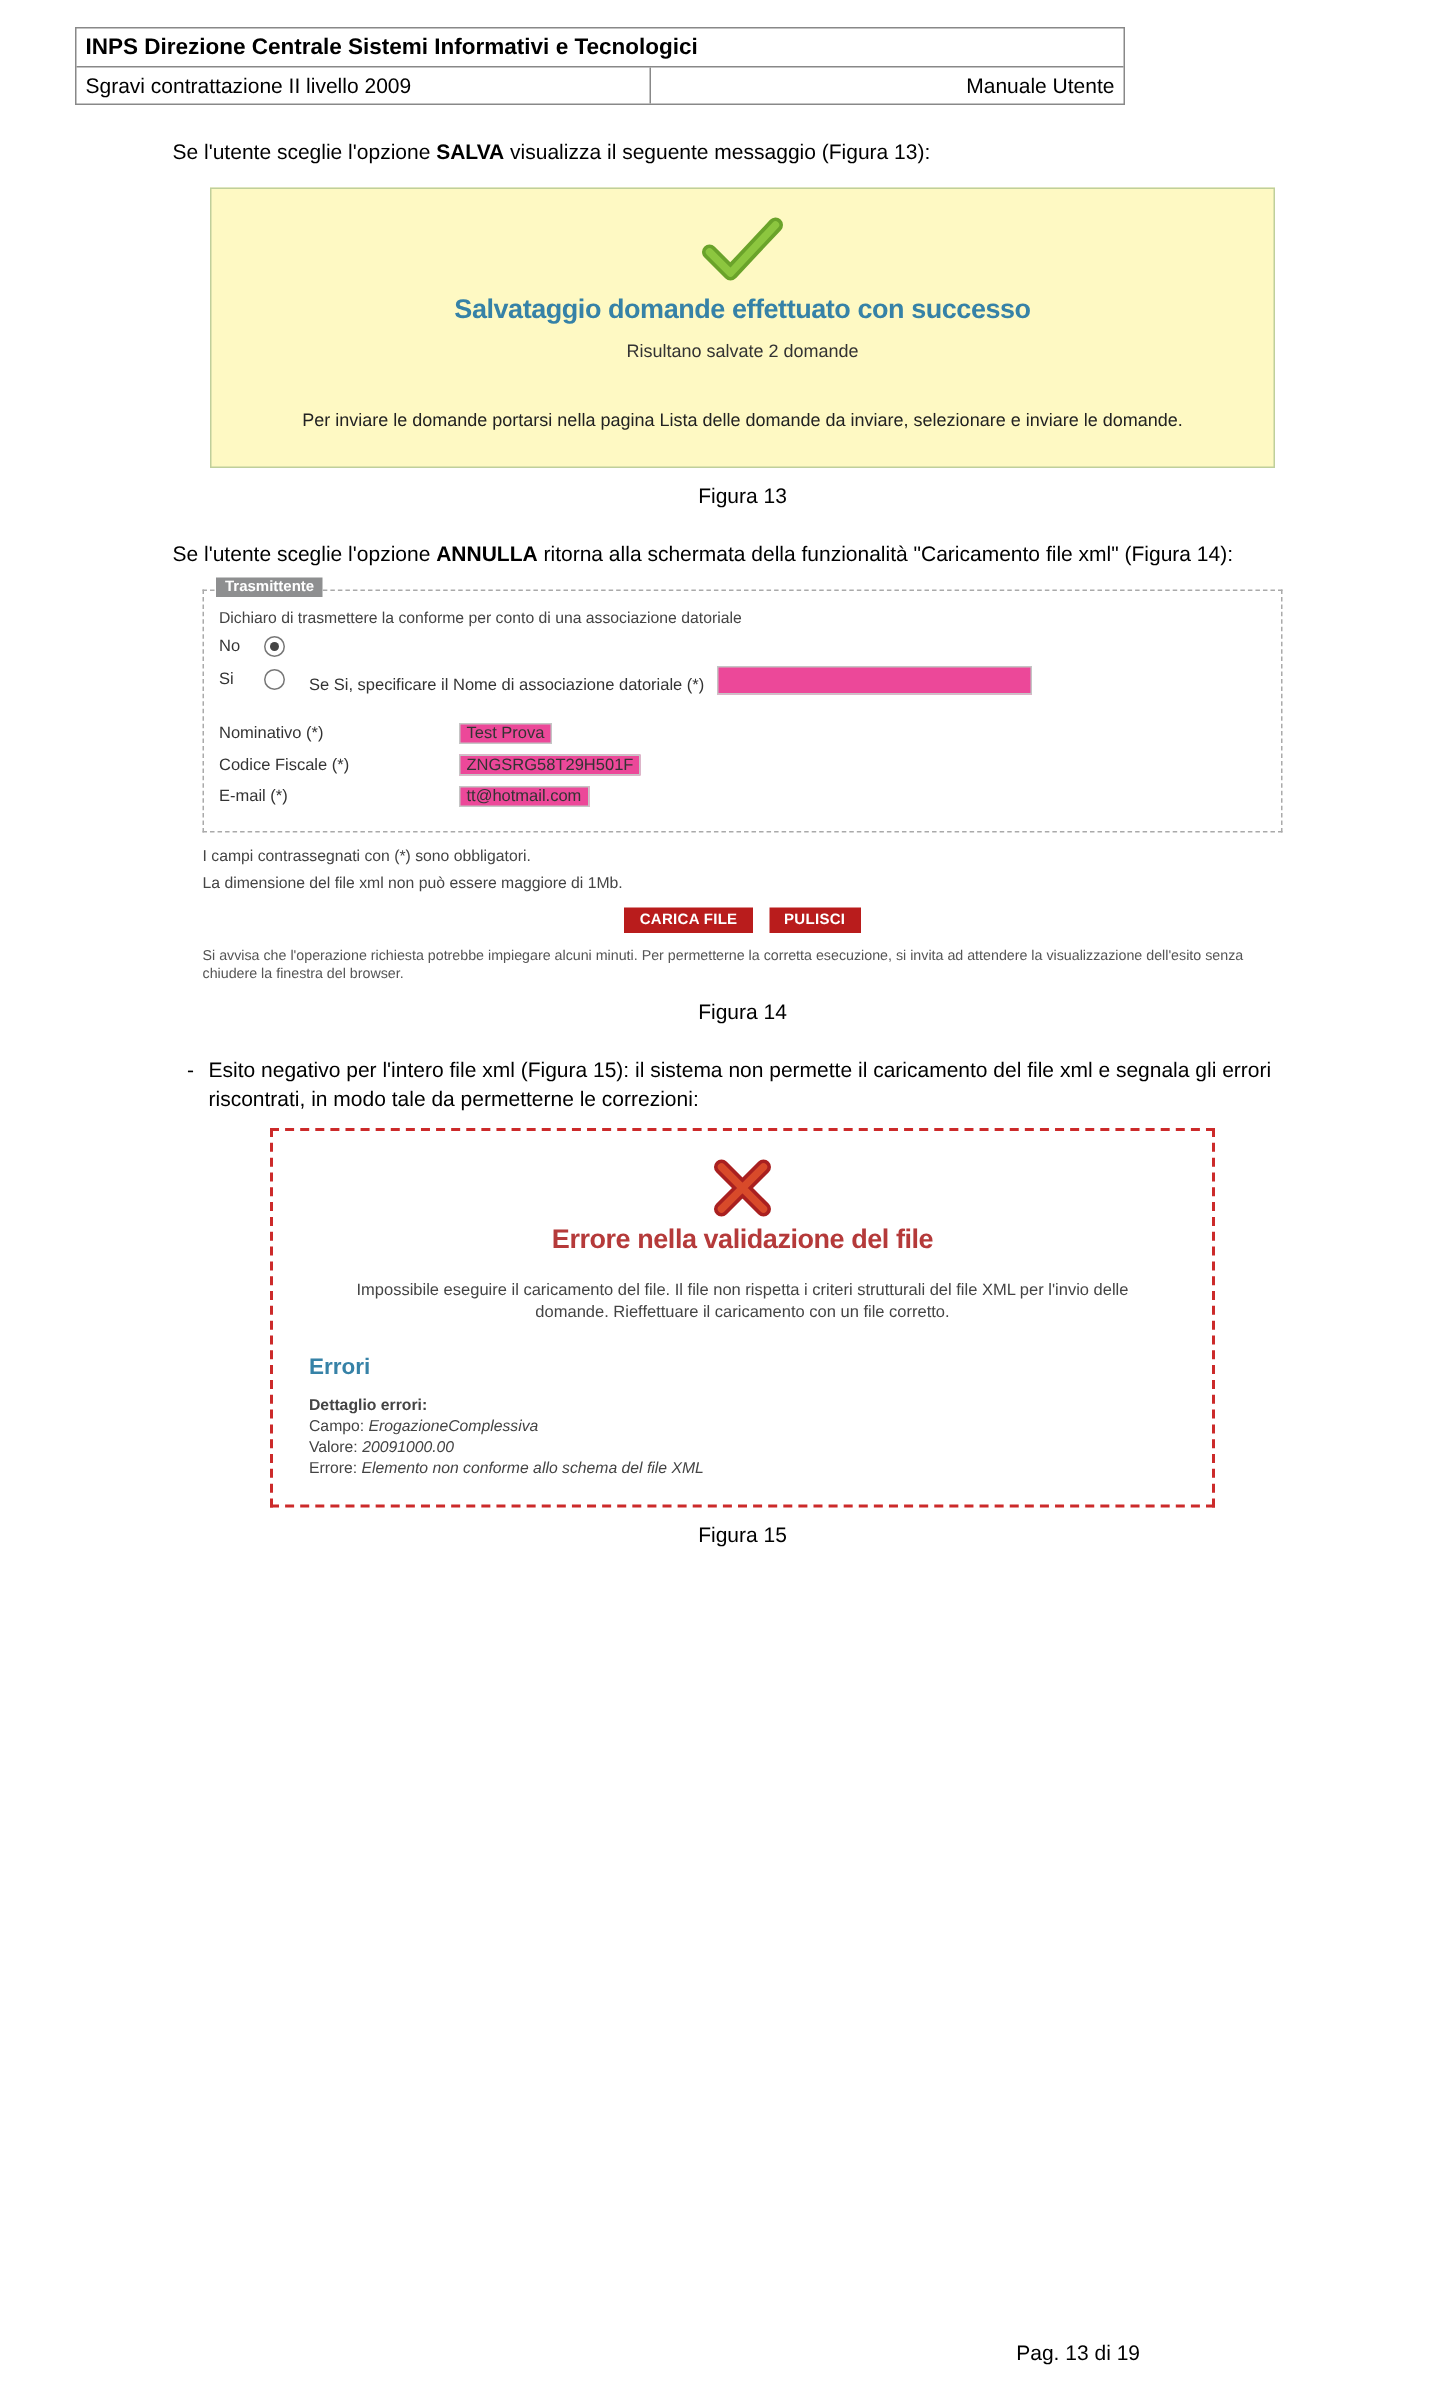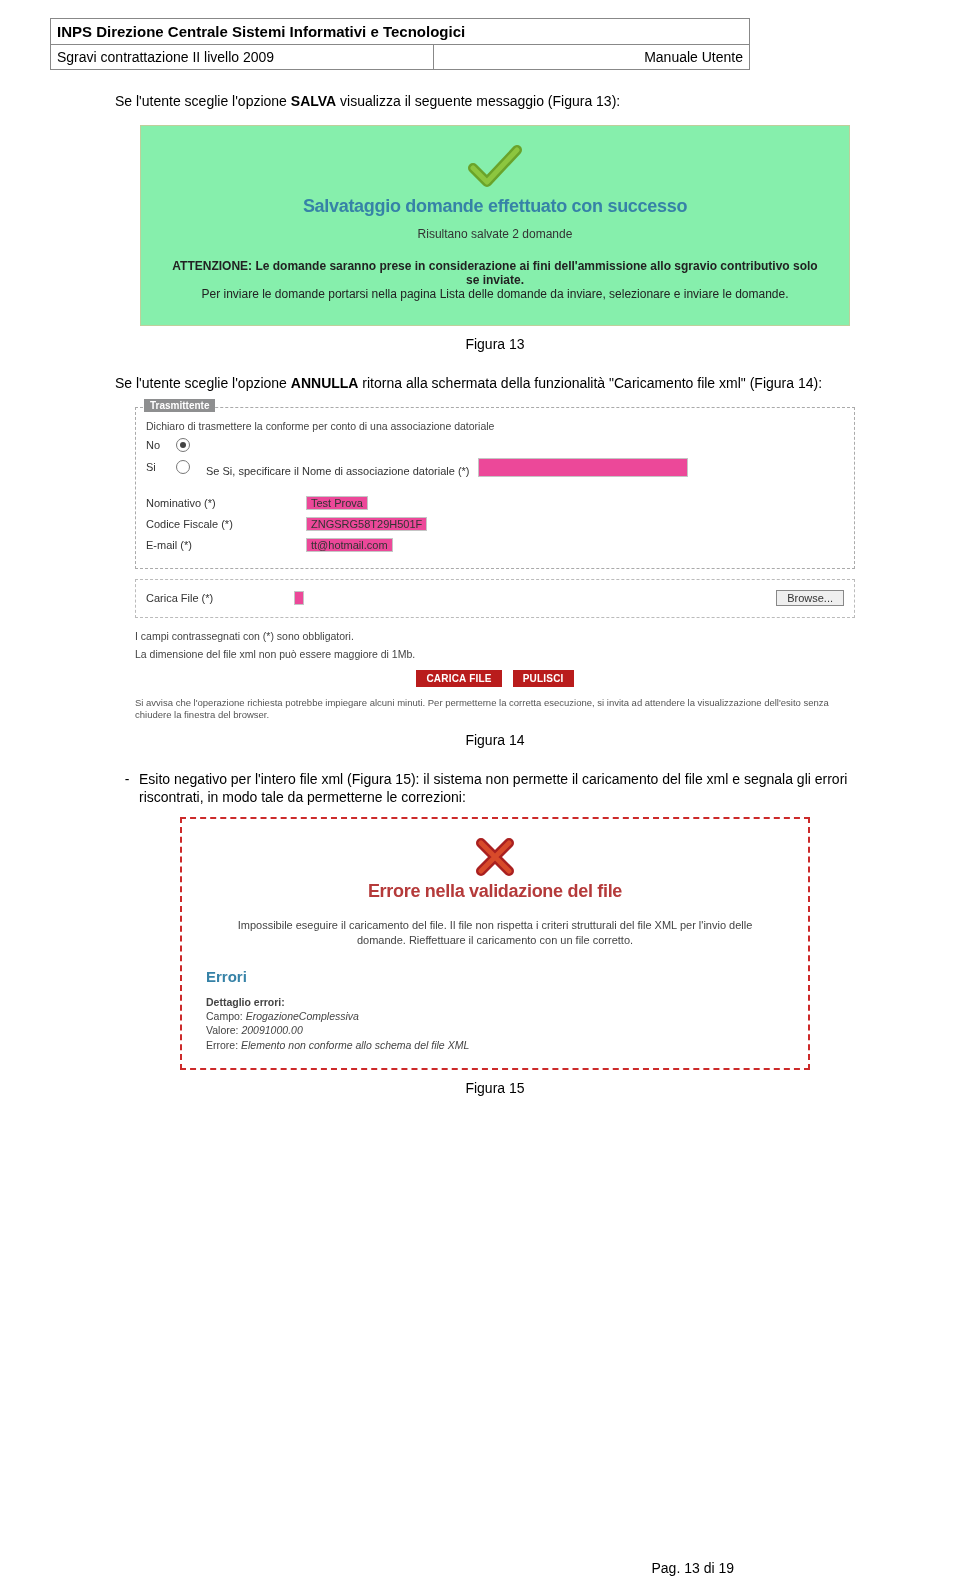--- a/index.html
+++ b/index.html
@@ -49,21 +49,21 @@
   }
   .para .bold { font-weight: bold; }
   .fig-label {
     text-align: center;
     font-size: 14px;
     margin: 10px 0 22px 0;
   }
   
   .success-box {
     border: 1px solid #bfcf9b;
-    background: #86efac;
+    background: #fef9c3;
     width: 710px;
     margin: 0 auto 8px auto;
     padding: 18px 28px 24px 28px;
     box-sizing: border-box;
     color: #222;
     font-size: 12px;
     text-align: center;
   }
   .chk {
     display: flex;
@@ -187,21 +187,21 @@
     font-size: 15px;
     font-weight: bold;
     margin-bottom: 10px;
   }
   .errdet { font-size: 10.5px; color: #444; line-height: 1.35; }
   .errdet .b { font-weight: bold; }
   .errdet .it { font-style: italic; }
   .footer {
     position: absolute;
     bottom: 14px;
-    right: 66px;
+    right: 40px;
     font-size: 14px;
   }
 </style>
 </head>
 <body>
 
 <div class="page">
 
   <div class="hdr">
     <div class="hdr-top">INPS Direzione Centrale Sistemi Informativi e Tecnologici</div>
@@ -220,21 +220,21 @@
     <div class="success-box">
       <div class="chk">
         <svg width="56" height="46" viewBox="0 0 56 46">
           <path d="M6 24 L20 38 L50 6" fill="none" stroke="#6aa32a" stroke-width="10" stroke-linecap="round" stroke-linejoin="round"></path>
           <path d="M6 24 L20 38 L50 6" fill="none" stroke="#8cc63f" stroke-width="5" stroke-linecap="round" stroke-linejoin="round"></path>
         </svg>
       </div>
       <div class="success-title">Salvataggio domande effettuato con successo</div>
       <div class="success-sub">Risultano salvate 2 domande</div>
       <div class="success-note">
-        <span class="b">ATTENZIONE: Le domande saranno prese in considerazione ai fini dell'ammissione allo sgravio contributivo solo se inviate.</span><br>
+        <br>
         <span>Per inviare le domande portarsi nella pagina Lista delle domande da inviare, selezionare e inviare le domande.</span>
       </div>
     </div>
 
     <div class="fig-label">Figura 13</div>
 
     <p class="para">
       <span>Se l'utente sceglie l'opzione </span><span class="bold">ANNULLA</span><span> ritorna alla schermata della funzionalità "Caricamento file xml" (Figura 14):</span>
     </p>
 
@@ -262,25 +262,20 @@
         <div class="table-row">
           <div class="c1">Codice Fiscale (*)</div>
           <div class="c2"><span class="txtin">ZNGSRG58T29H501F</span></div>
         </div>
         <div class="table-row">
           <div class="c1">E-mail (*)</div>
           <div class="c2"><span class="txtin">tt@hotmail.com</span></div>
         </div>
       </div>
 
-      <div class="file-row">
-        <div class="c1">Carica File (*)</div>
-        <div class="fld"><span class="txtin w260"></span></div>
-        <div><span class="browse-btn">Browse...</span></div>
-      </div>
 
       <div class="small-note">I campi contrassegnati con (*) sono obbligatori.</div>
       <div class="small-note">La dimensione del file xml non può essere maggiore di 1Mb.</div>
 
       <div class="btns">
         <span class="dark-btn">CARICA FILE</span>
         <span class="dark-btn">PULISCI</span>
       </div>
 
       <div class="tiny">Si avvisa che l'operazione richiesta potrebbe impiegare alcuni minuti. Per permetterne la corretta esecuzione, si invita ad attendere la visualizzazione dell'esito senza chiudere la finestra del browser.</div>

